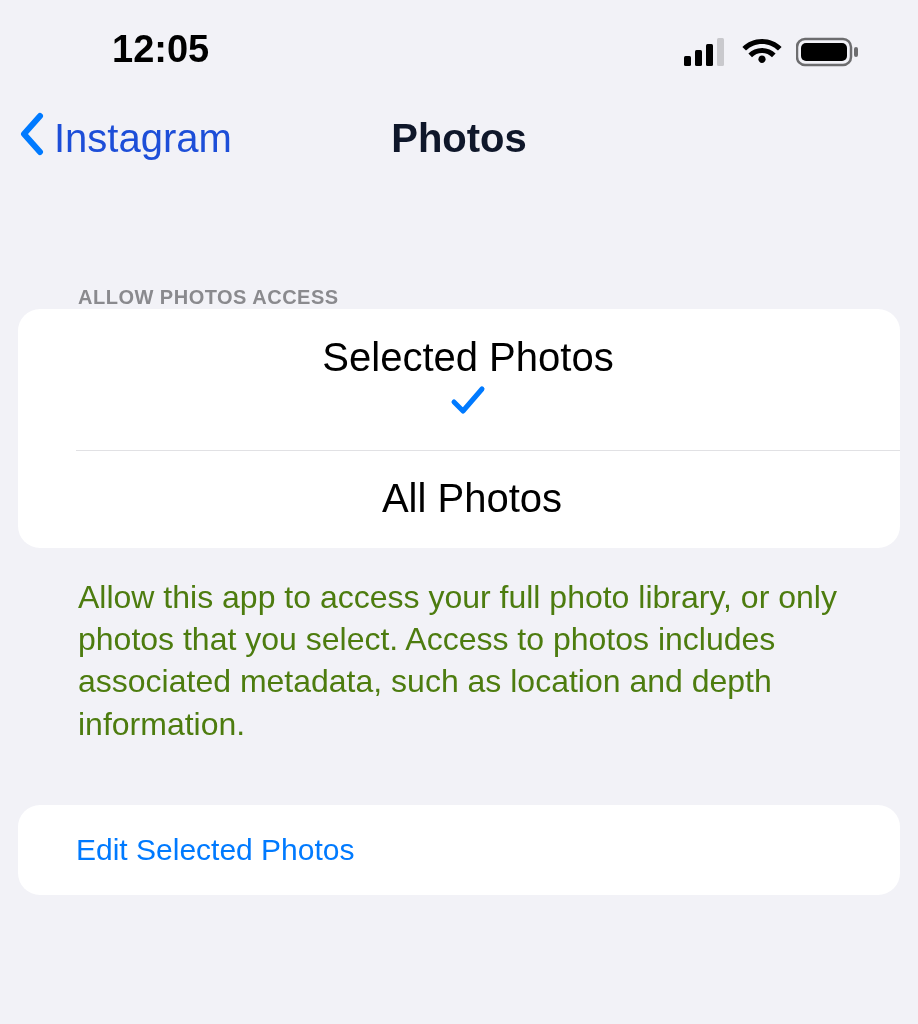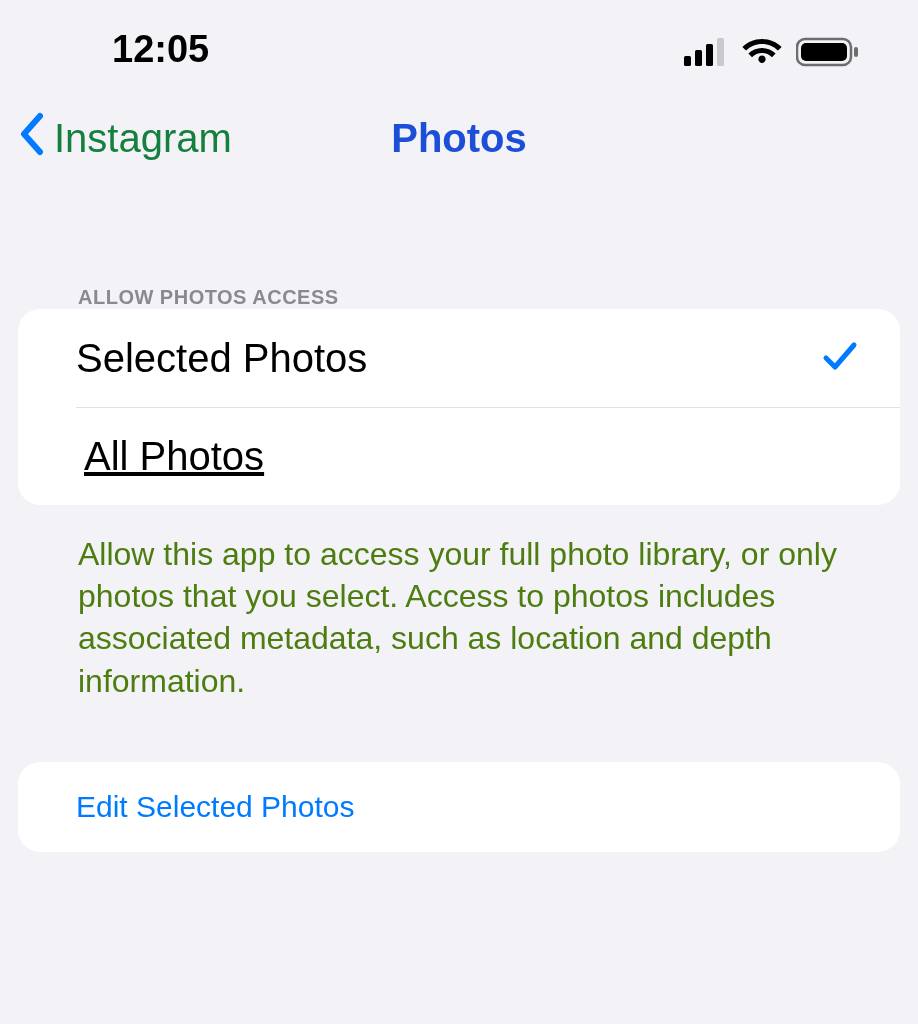--- a/index.html
+++ b/index.html
@@ -35,35 +35,35 @@
     .nav-bar {
       position: relative;
       display: flex;
       align-items: center;
       height: 96px;
       padding: 0 18px;
     }
     .back-button {
       display: flex;
       align-items: center;
-      color: #15803d;
+      color: #1d4ed8;
       font-size: 40px;
       font-weight: 400;
       cursor: pointer;
     }
     .back-chevron {
       margin-right: 6px;
     }
     .nav-title {
       position: absolute;
       left: 50%;
       transform: translateX(-50%);
       font-size: 40px;
       font-weight: 600;
-      color: #1d4ed8;
+      color: #0f172a;
     }
     .section-header {
       font-size: 20px;
       font-weight: 700;
       color: #8a8a8e;
       letter-spacing: 0.5px;
       padding: 0 78px;
       margin-top: 100px;
     }
     .list-group {
@@ -80,21 +80,20 @@
       min-height: 98px;
       cursor: pointer;
     }
     .list-row + .list-row {
       border-top: 1px solid #e5e5ea;
       margin-left: 58px;
       padding-left: 0;
     }
     .list-row + .list-row .list-label {
       margin-left: 8px;
-      text-decoration: underline;
     }
     .list-label {
       font-size: 40px;
       font-weight: 400;
       color: #000;
     }
     .checkmark {
       color: #007aff;
     }
     .section-footer {
@@ -127,20 +126,21 @@
       top: 0;
       left: 58px;
       right: 0;
       height: 1px;
       background: #e1e1e4;
     }
     .rows-container .list-row {
       border-top: none !important;
       margin-left: 0 !important;
       padding-left: 58px !important;
+      flex-direction: column;
     }
   </style>
 </head>
 <body>
 
 <div class="status-bar">
   <div class="status-time">12:05</div>
   <div class="status-right">
     <span>
       <svg width="44" height="28" viewBox="0 0 44 28">

